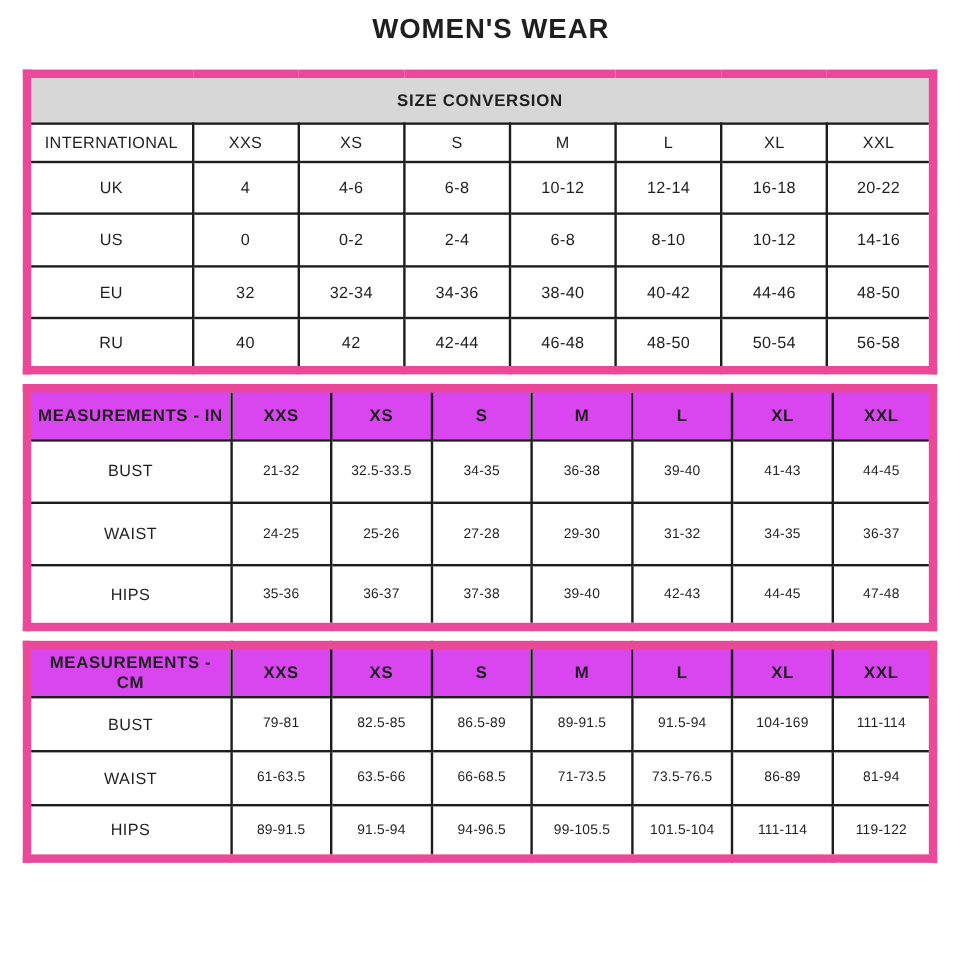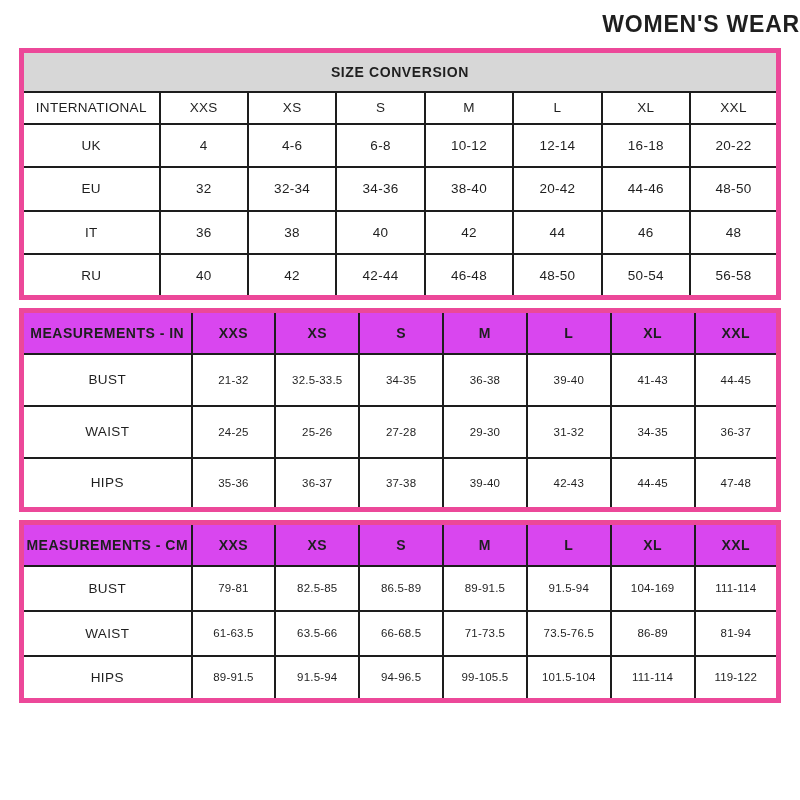--- a/index.html
+++ b/index.html
@@ -4,34 +4,34 @@
 <style>
   * { box-sizing: border-box; margin: 0; padding: 0; }
   html, body {
     width: 800px; height: 800px;
     background: #ffffff;
     color: #1f1f1f;
     font-family: "Liberation Sans", sans-serif;
   }
   .page { width: 800px; height: 800px; overflow: hidden; }
   .page-title {
-    text-align: right;
+    text-align: center;
     font-size: 23px;
     font-weight: 700;
     letter-spacing: 0.8px;
     padding-top: 11px;
-    margin-bottom: 10px;
+    margin-bottom: 20px;
     padding-left: 18px;
   }
   .tables-wrap { width: 762px; margin: 0 auto; }
   table {
     border-collapse: collapse;
     table-layout: fixed;
     width: 100%;
-    border: 5px solid #ec4899;
+    border: 7px solid #ec4899;
     margin-bottom: 8px;
   }
   th, td {
     border: 2px solid #1d1d1d;
     text-align: center;
     vertical-align: middle;
     overflow: hidden;
     padding: 0 2px;
   }
   
@@ -117,38 +117,38 @@
           <td class="row-label">UK</td>
           <td>4</td>
           <td>4-6</td>
           <td>6-8</td>
           <td>10-12</td>
           <td>12-14</td>
           <td>16-18</td>
           <td>20-22</td>
         </tr>
         <tr class="data-row">
+          <td class="row-label">US</td>
+          <td>0</td>
+          <td>0-2</td>
+          <td>2-4</td>
+          <td>6-8</td>
+          <td>8-10</td>
+          <td>10-12</td>
+          <td>14-16</td>
+        </tr>
+        <tr class="data-row">
           <td class="row-label">EU</td>
           <td>32</td>
           <td>32-34</td>
           <td>34-36</td>
           <td>38-40</td>
-          <td>20-42</td>
+          <td>40-42</td>
           <td>44-46</td>
           <td>48-50</td>
-        </tr>
-        <tr class="data-row">
-          <td class="row-label">IT</td>
-          <td>36</td>
-          <td>38</td>
-          <td>40</td>
-          <td>42</td>
-          <td>44</td>
-          <td>46</td>
-          <td>48</td>
         </tr>
         <tr class="data-row">
           <td class="row-label">RU</td>
           <td>40</td>
           <td>42</td>
           <td>42-44</td>
           <td>46-48</td>
           <td>48-50</td>
           <td>50-54</td>
           <td>56-58</td>

